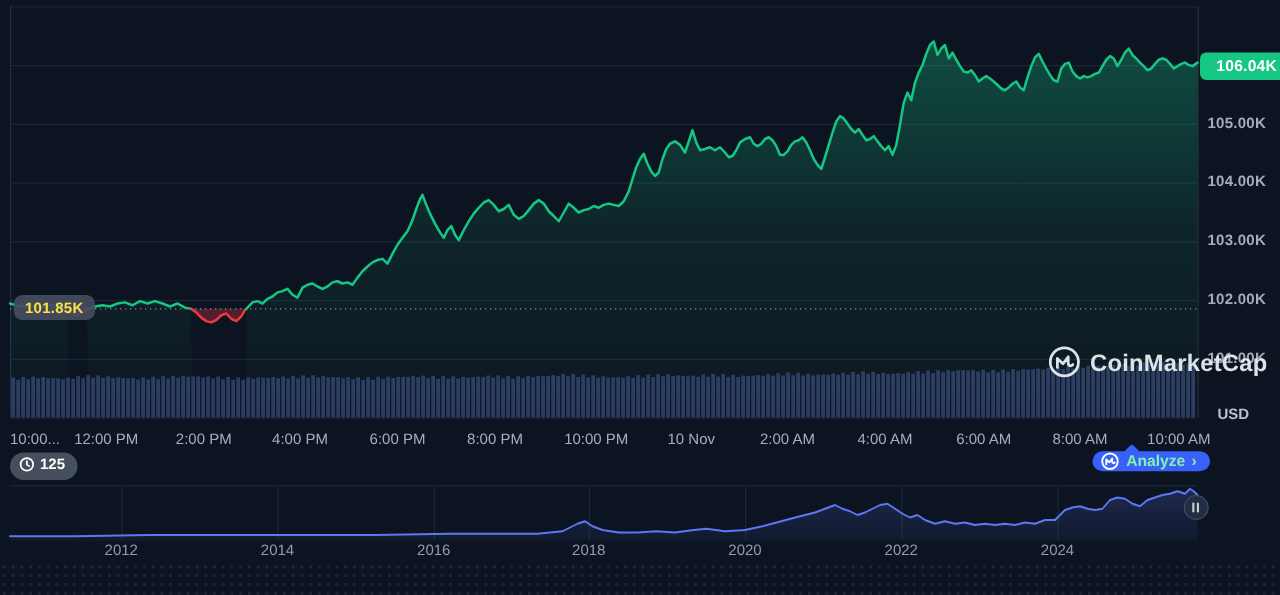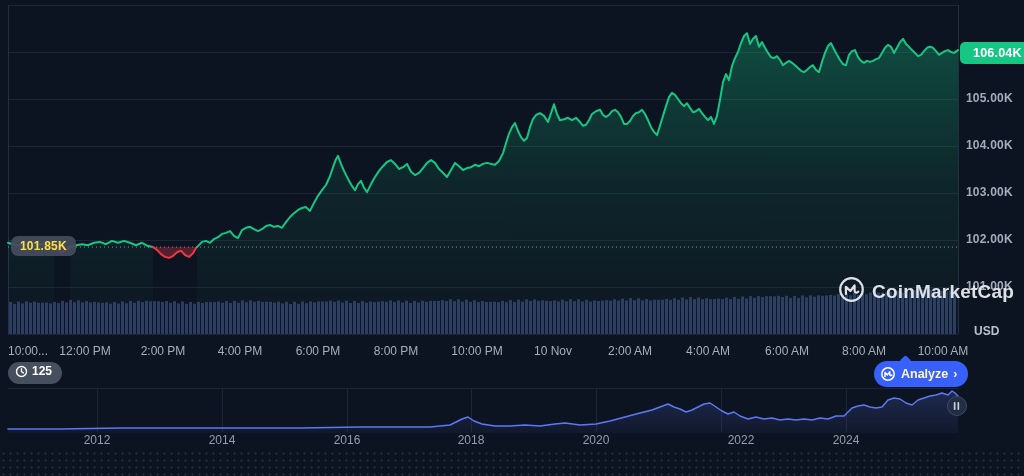--- a/index.html
+++ b/index.html
@@ -15,22 +15,22 @@
   .cur-badge{position:absolute;left:960px;top:42px;background:#16c784;color:#fff;font-size:12.5px;
              font-weight:700;padding:4px 13px;border-radius:5px;letter-spacing:.2px;}
   .prev-badge{position:absolute;left:11px;top:236px;background:rgba(68,76,93,.92);color:#fde047;
               font-size:12px;font-weight:700;padding:3px 9px;border-radius:7px;letter-spacing:.2px;}
   .count-badge{position:absolute;left:8px;top:362px;height:22px;background:rgba(90,99,114,.75);
                border-radius:11px;display:flex;align-items:center;gap:4px;padding:0 10px 4px 7px;
                color:#fff;font-size:12px;font-weight:700;z-index:3;cursor:pointer;border:none;}
   .analyze-wrap{position:absolute;left:874px;top:356px;z-index:3;}
   .analyze-notch{position:absolute;left:27px;top:1px;width:9px;height:9px;background:#3861fb;
                  transform:rotate(45deg);border-radius:2px;}
-  .analyze-btn{position:relative;margin-top:5px;height:26px;background:#3861fb;border-radius:13px;
-               display:flex;align-items:center;gap:5px;padding:0 11px 0 6px;color:#fef9c3;
+  .analyze-btn{position:relative;margin-top:5px;height:16px;background:#3861fb;border-radius:13px;
+               display:flex;align-items:center;gap:5px;padding:0 11px 0 6px;color:#86efac;
                font-size:12.5px;font-weight:700;border:none;cursor:pointer;font-family:inherit;}
   .watermark{position:absolute;left:838px;top:276px;display:flex;align-items:flex-end;gap:7px;
              color:#e9edf2;font-size:19px;font-weight:700;opacity:.95;z-index:2;letter-spacing:.2px;}
   .footer-dots{position:absolute;left:0;top:450px;width:1024px;height:26px;
                background-image:radial-gradient(circle,rgba(150,165,200,.13) 1px,transparent 1.3px);
                background-size:7px 7px;}
   .plot-hit{position:absolute;left:8px;top:5px;width:950px;height:329px;z-index:2;}
   .nav-hit{position:absolute;left:8px;top:388px;width:952px;height:45px;z-index:2;}
 </style>
 </head>
@@ -361,21 +361,21 @@
         <div class="x-tick" style="left: 787px;">6:00 AM</div>
         <div class="x-tick" style="left: 864px;">8:00 AM</div>
         <div class="x-tick" style="left: 943px;">10:00 AM</div>
       </div>
     <div id="year-ticks">
         <div class="year-tick" style="left: 97px;">2012</div>
         <div class="year-tick" style="left: 222px;">2014</div>
         <div class="year-tick" style="left: 347px;">2016</div>
         <div class="year-tick" style="left: 471px;">2018</div>
         <div class="year-tick" style="left: 596px;">2020</div>
-        <div class="year-tick" style="left: 721px; margin-left: 20px;">2022</div>
+        <div class="year-tick" style="left: 721px;">2022</div>
         <div class="year-tick" style="left: 846px;">2024</div>
       </div>
     <div class="cur-badge">106.04K</div>
     <div class="prev-badge">101.85K</div>
     <div class="watermark">
       <svg width="27" height="27" viewBox="0 0 28 28">
         <circle cx="14" cy="14" r="11.7" fill="none" stroke="#e9edf2" stroke-width="2.3"></circle>
         <path d="M8.2 18.6 V11.2 L12.8 15.6 L17.2 9.8 V15.2 C17.2 17.3 19.6 18 21 16.2" fill="none" stroke="#e9edf2" stroke-width="2.3" stroke-linecap="round" stroke-linejoin="round"></path>
       </svg>
       <span>CoinMarketCap</span>

